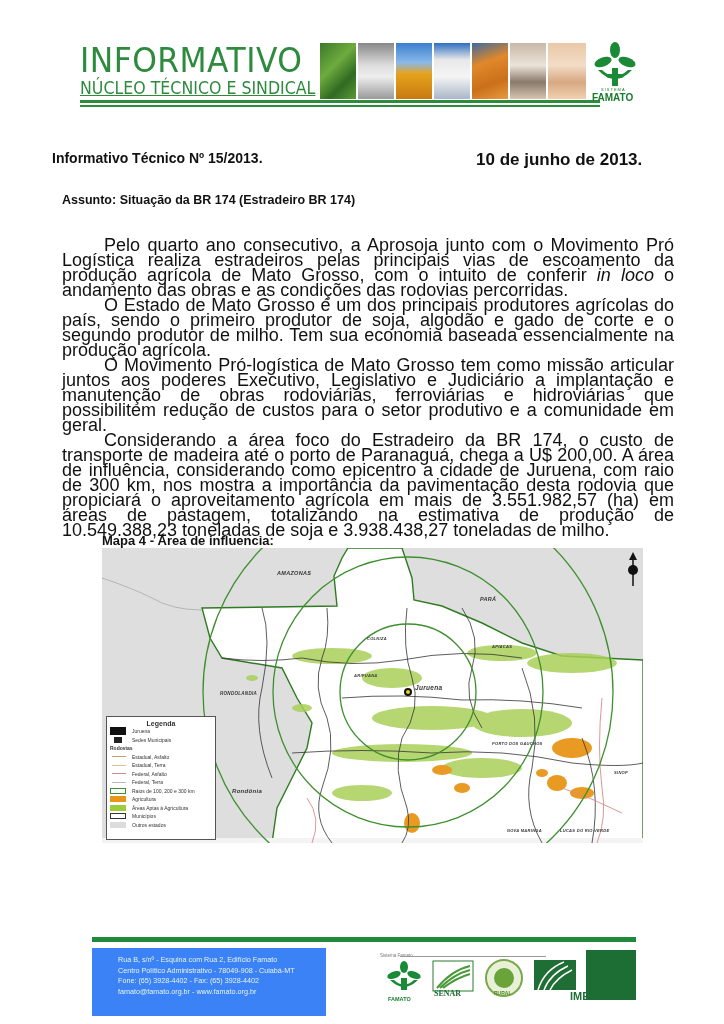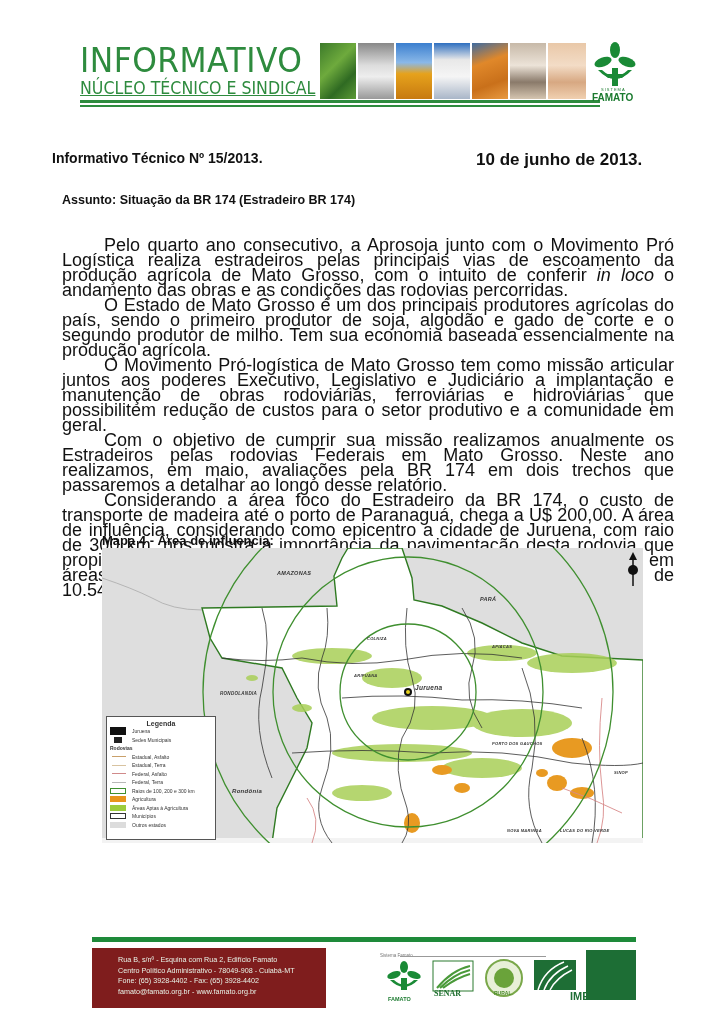--- a/index.html
+++ b/index.html
@@ -23,21 +23,21 @@
   
   #map{left:102px;top:548px;width:541px;height:295px;background:#ffffff;overflow:hidden;}
   #legend{left:106px;top:716px;width:108px;height:122px;background:#fff;border:1px solid #555;font-size:5px;color:#333;}
   #legend .lt{text-align:center;font-weight:bold;font-size:7px;margin-top:3px;}
   #legend .row{display:flex;align-items:center;height:8.5px;padding-left:3px;}
   #legend .sw{width:16px;height:6px;margin-right:6px;box-sizing:border-box;}
   #legend .ln{width:14px;height:0;border-top:1px solid #999;margin-right:6px;margin-left:2px;}
   .maplbl{font-size:5.5px;font-style:italic;font-weight:bold;color:#333;letter-spacing:0.3px;}
   
   #foot-rule{left:92px;top:937px;width:544px;height:5px;background:#1e8a3a;}
-  #foot-box{left:92px;top:948px;width:234px;height:60px;background:#7f1d1d;color:#e8f3e8;font-size:7.2px;line-height:10.5px;padding:7px 0 0 26px;box-sizing:border-box;}
+  #foot-box{left:92px;top:948px;width:234px;height:68px;background:#3b82f6;color:#e8f3e8;font-size:7.2px;line-height:10.5px;padding:7px 0 0 26px;box-sizing:border-box;}
   #foot-sys{left:380px;top:953px;font-size:4.5px;color:#777;}
   #foot-sys-line{left:400px;top:956px;width:146px;height:1px;background:#999;}
   #foot-green{left:586px;top:950px;width:50px;height:50px;background:#1d6e35;}
 </style>
 </head>
 <body>
 
 <div class="abs" id="hdr-title">INFORMATIVO</div>
 <div class="abs" id="hdr-sub">NÚCLEO TÉCNICO E SINDICAL</div>
 <div class="abs hdr-rule" style="top:100px;height:3px;"></div>
@@ -63,21 +63,20 @@
 <div class="abs" id="famato-logo-text">FAMATO</div>
 
 <div class="abs" id="info-num">Informativo Técnico Nº 15/2013.</div>
 <div class="abs" id="info-date">10 de junho de 2013.</div>
 <div class="abs" id="subject">Assunto: Situação da BR 174 (Estradeiro BR 174)</div>
 
 <div class="abs txt" id="body">
   <p><span>Pelo quarto ano consecutivo, a Aprosoja junto com o Movimento Pró Logística realiza estradeiros pelas principais vias de escoamento da produção agrícola de Mato Grosso, com o intuito de conferir </span><i>in loco</i><span> o andamento das obras e as condições das rodovias percorridas.</span></p>
   <p>O Estado de Mato Grosso é um dos principais produtores agrícolas do país, sendo o primeiro produtor de soja, algodão e gado de corte e o segundo produtor de milho. Tem sua economia baseada essencialmente na produção agrícola.</p>
   <p>O Movimento Pró-logística de Mato Grosso tem como missão articular juntos aos poderes Executivo, Legislativo e Judiciário a implantação e manutenção de obras rodoviárias, ferroviárias e hidroviárias que possibilitem redução de custos para o setor produtivo e a comunidade em geral.</p>
-  <p>Com o objetivo de cumprir sua missão realizamos anualmente os Estradeiros pelas rodovias Federais em Mato Grosso. Neste ano realizamos, em maio, avaliações pela BR 174 em dois trechos que passaremos a detalhar ao longo desse relatório.</p>
   <p>Considerando a área foco do Estradeiro da BR 174, o custo de transporte de madeira até o porto de Paranaguá, chega a U$ 200,00. A área de influência, considerando como epicentro a cidade de Juruena, com raio de 300 km, nos mostra a importância da pavimentação desta rodovia que propiciará o aproveitamento agrícola em mais de 3.551.982,57 (ha) em áreas de pastagem, totalizando na estimativa de produção de 10.549.388,23 toneladas de soja e 3.938.438,27 toneladas de milho.</p>
 </div>
 
 <div class="abs" id="map-title">Mapa 4 - Área de influencia:</div>
 <div class="abs" id="map">
   <svg width="541" height="295" viewBox="0 0 541 295" style="position:absolute;left:0;top:0;">
 
     <path d="M0 0 H541 V295 H0Z" fill="#dedede"></path>
 
     <path d="M100 60 L235 58 L232 28 L240 10 L246 0 L300 0 L310 30 L312 52 L340 58 L380 75 L420 95 L460 108 L541 112 L541 295 L170 295 L175 260 L190 230 L205 200 L210 175 L195 150 L180 120 L120 110 L108 90 Z" fill="#ffffff" stroke="#2f7a22" stroke-width="1.4"></path>

